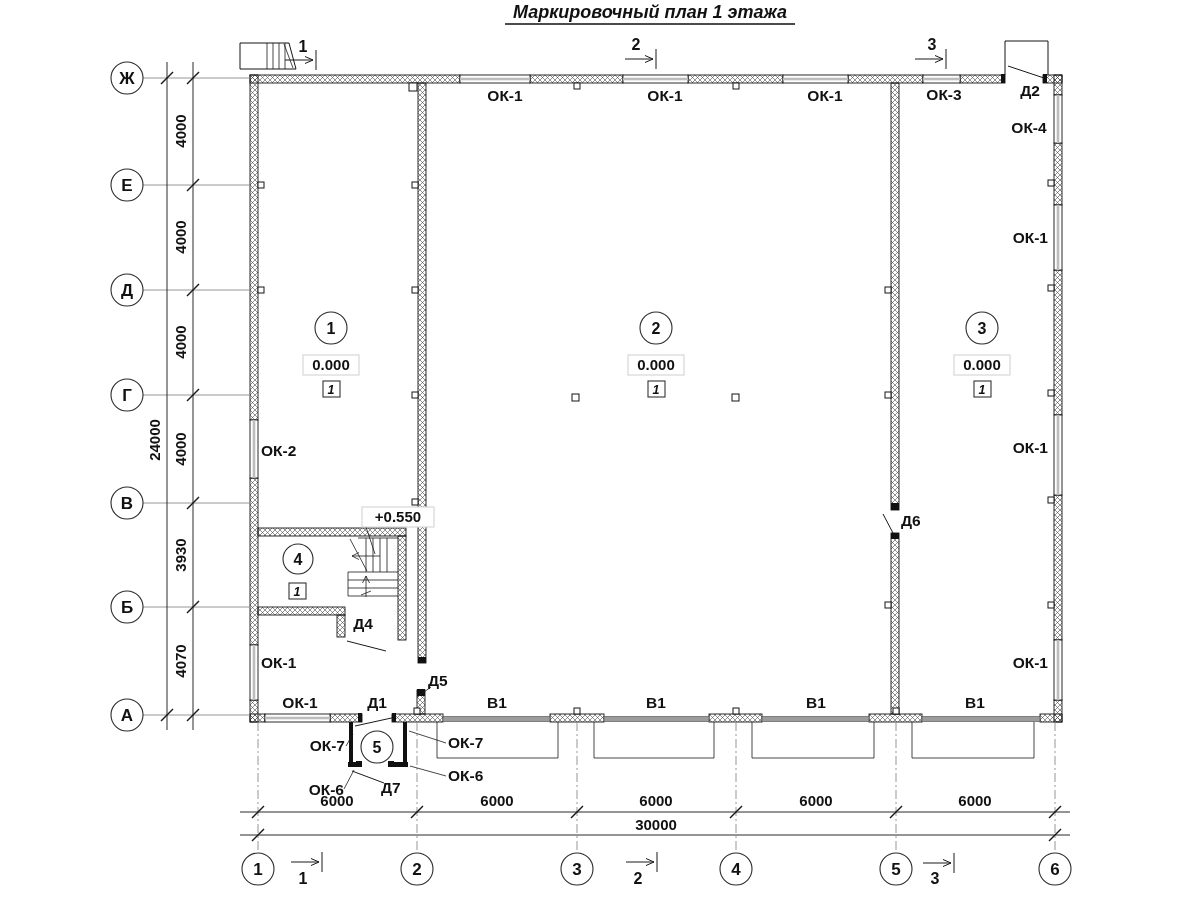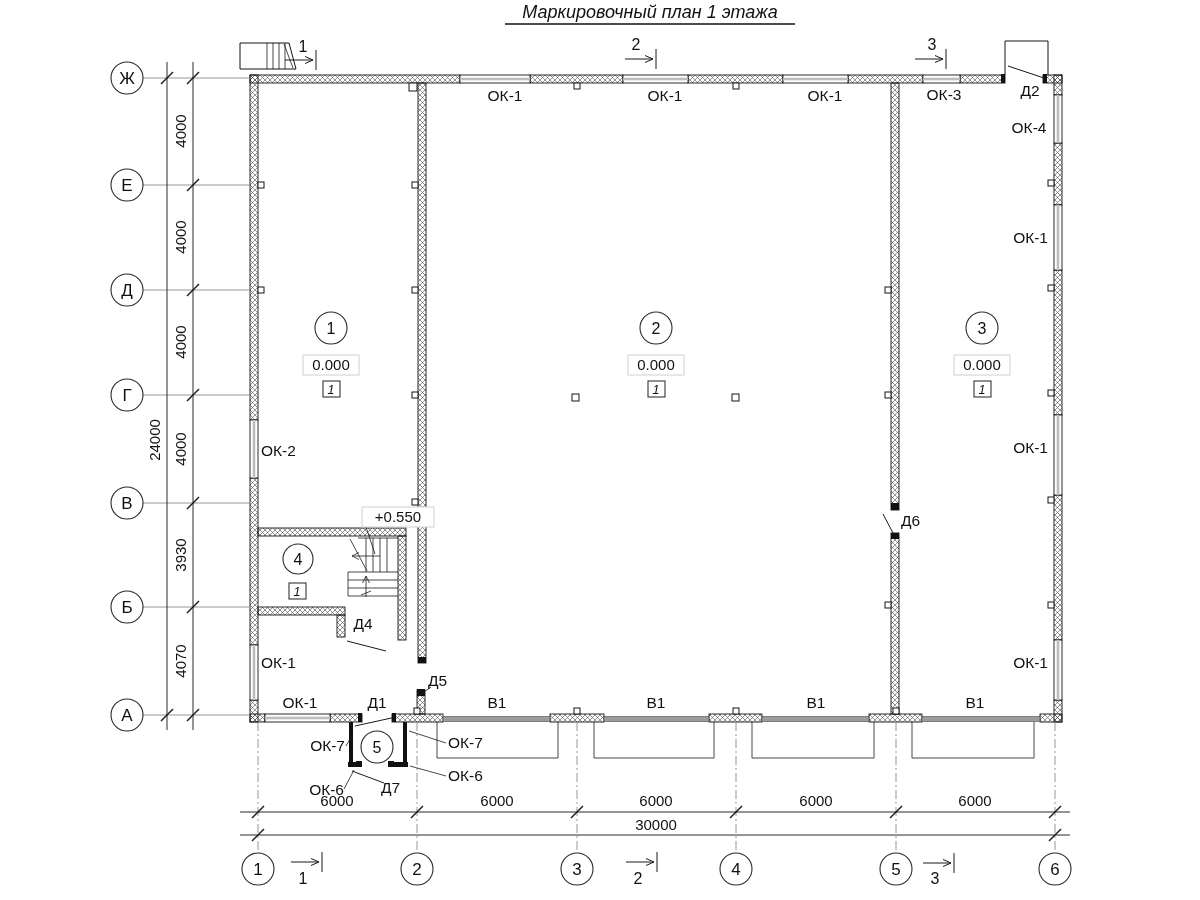--- a/index.html
+++ b/index.html
@@ -1,16 +1,16 @@
 <!DOCTYPE html>
 <html><head>
 <meta charset="utf-8">
 <style>
   html,body{margin:0;padding:0;background:#ffffff;}
-  .page{width:1200px;height:900px;position:relative;background:#fff;overflow:hidden;}
+  .page{width:1200px;height:900px;position:relative;background:#fff;overflow:hidden;font-weight:bold;}
   svg{display:block;}
   .wall{fill:url(#hatch);stroke:#151515;stroke-width:0.9;}
   .blk{fill:#111;stroke:none;}
   .thin{stroke:#1a1a1a;stroke-width:1;fill:none;}
   .thin2{stroke:#1a1a1a;stroke-width:0.8;fill:none;}
   .ext{stroke:#8a8a8a;stroke-width:0.9;fill:none;}
   .dash{stroke:#8a8a8a;stroke-width:0.9;fill:none;stroke-dasharray:9 3 2 3;}
   .dim{stroke:#2b2b2b;stroke-width:1;fill:none;}
   .tick{stroke:#1a1a1a;stroke-width:1.4;}
   .winO{fill:#ffffff;stroke:#151515;stroke-width:0.9;}

